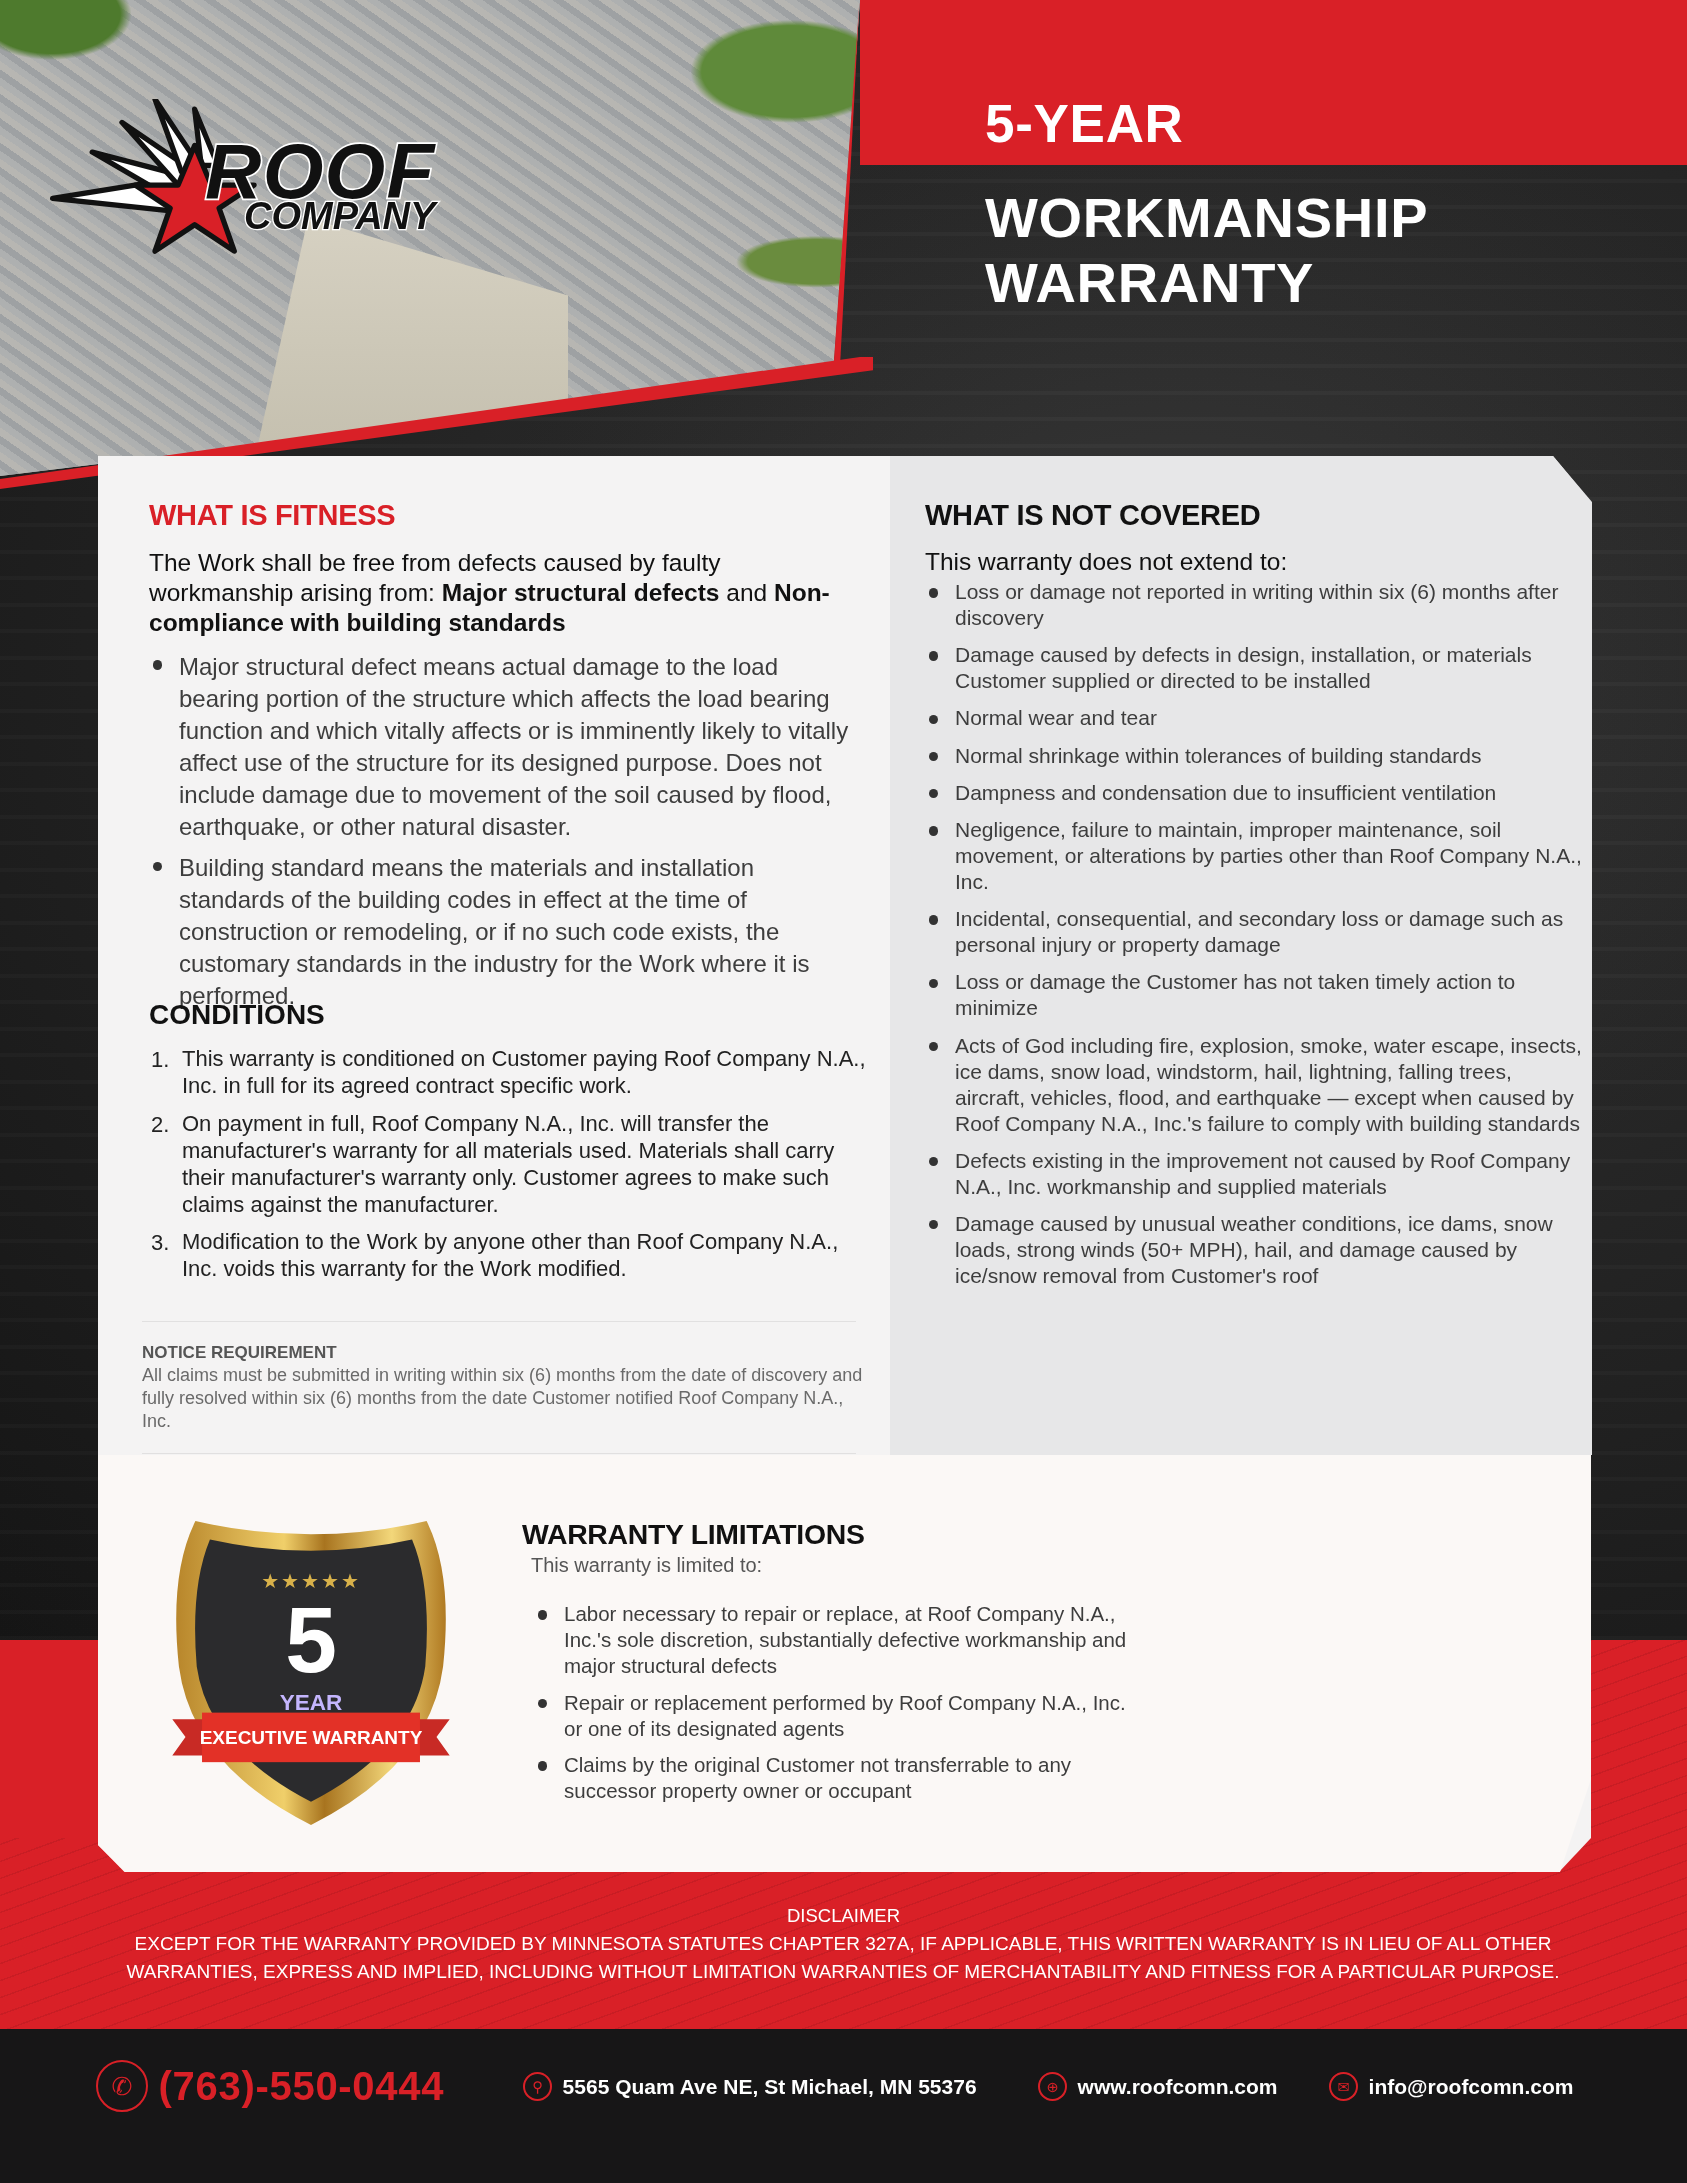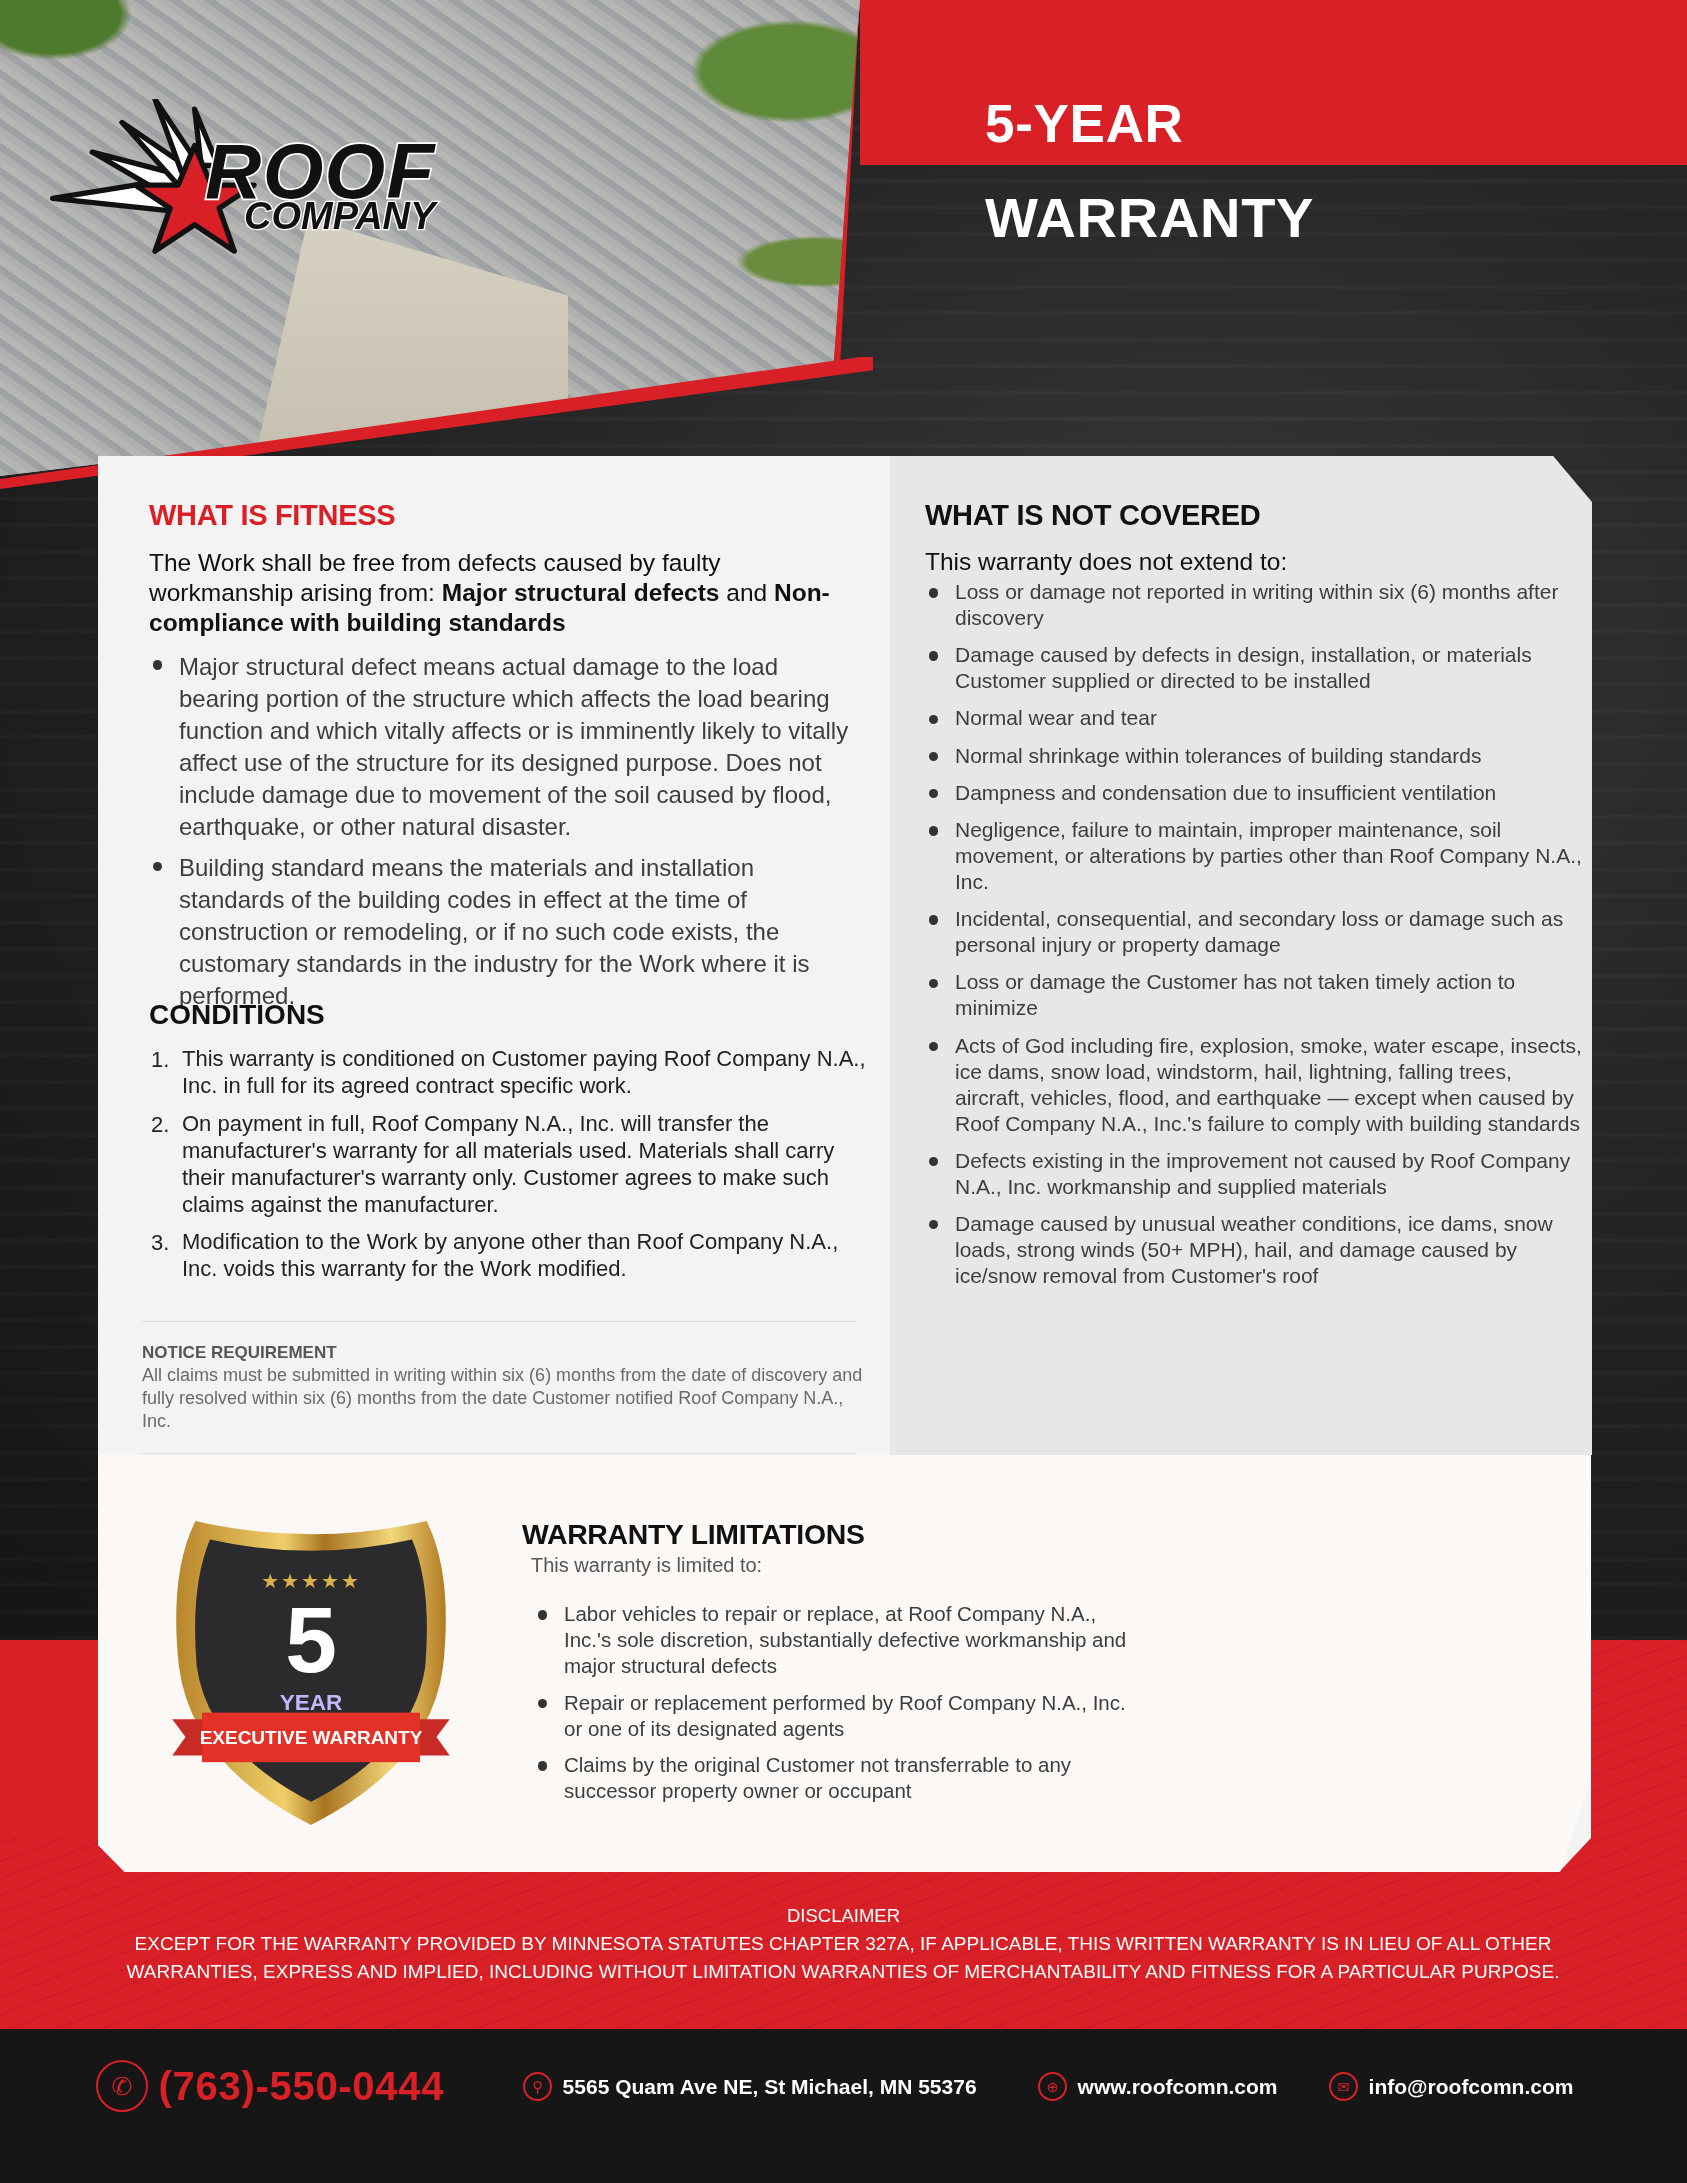--- a/index.html
+++ b/index.html
@@ -165,20 +165,21 @@
       <polygon points="225,15 260,100 235,100"></polygon>
     </g>
     <polygon points="225,70 250,130 315,130 262,165 285,230 225,190 165,230 188,165 135,130 200,130" fill="#d92027" stroke="#111" stroke-width="8" stroke-linejoin="round"></polygon>
   </svg>
   <div class="logo-word-roof">ROOF</div>
   <div class="logo-word-company">COMPANY</div>
 </div>
 
 <div class="title-year">5-YEAR</div>
 <div class="title-main">
+  <div>WORKMANSHIP</div>
   <div>WARRANTY</div>
 </div>
 
 <div class="card"></div>
 <div class="card-right-bg"></div>
 <div class="card-bottom-bg"></div>
 
 <h2 class="h-covered">WHAT IS FITNESS</h2>
 <p class="covered-intro"><span>The Work shall be free from defects caused by faulty workmanship arising from: </span><b>Major structural defects</b><span> and </span><b>Non-compliance with building standards</b></p>
 <ul class="bullets covered-list">
@@ -233,21 +234,21 @@
   </svg>
   <div class="badge-stars">★★★★★</div>
   <div class="badge-num">5</div>
   <div class="badge-year">YEAR</div>
   <div class="badge-ribbon-text">EXECUTIVE WARRANTY</div>
 </div>
 
 <h2 class="h-limits">WARRANTY LIMITATIONS</h2>
 <p class="limits-intro">This warranty is limited to:</p>
 <ul class="bullets limits-list">
-  <li>Labor vehicles to repair or replace, at Roof Company N.A., Inc.'s sole discretion, substantially defective workmanship and major structural defects</li>
+  <li>Labor necessary to repair or replace, at Roof Company N.A., Inc.'s sole discretion, substantially defective workmanship and major structural defects</li>
   <li>Repair or replacement performed by Roof Company N.A., Inc. or one of its designated agents</li>
   <li>Claims by the original Customer not transferrable to any successor property owner or occupant</li>
 </ul>
 
 <div class="disc-title">DISCLAIMER</div>
 <div class="disc-body">EXCEPT FOR THE WARRANTY PROVIDED BY MINNESOTA STATUTES CHAPTER 327A, IF APPLICABLE, THIS WRITTEN WARRANTY IS IN LIEU OF ALL OTHER WARRANTIES, EXPRESS AND IMPLIED, INCLUDING WITHOUT LIMITATION WARRANTIES OF MERCHANTABILITY AND FITNESS FOR A PARTICULAR PURPOSE.</div>
 
 <div class="contact phone">
   <span class="ring">✆</span>
   <span class="val">(763)-550-0444</span>

